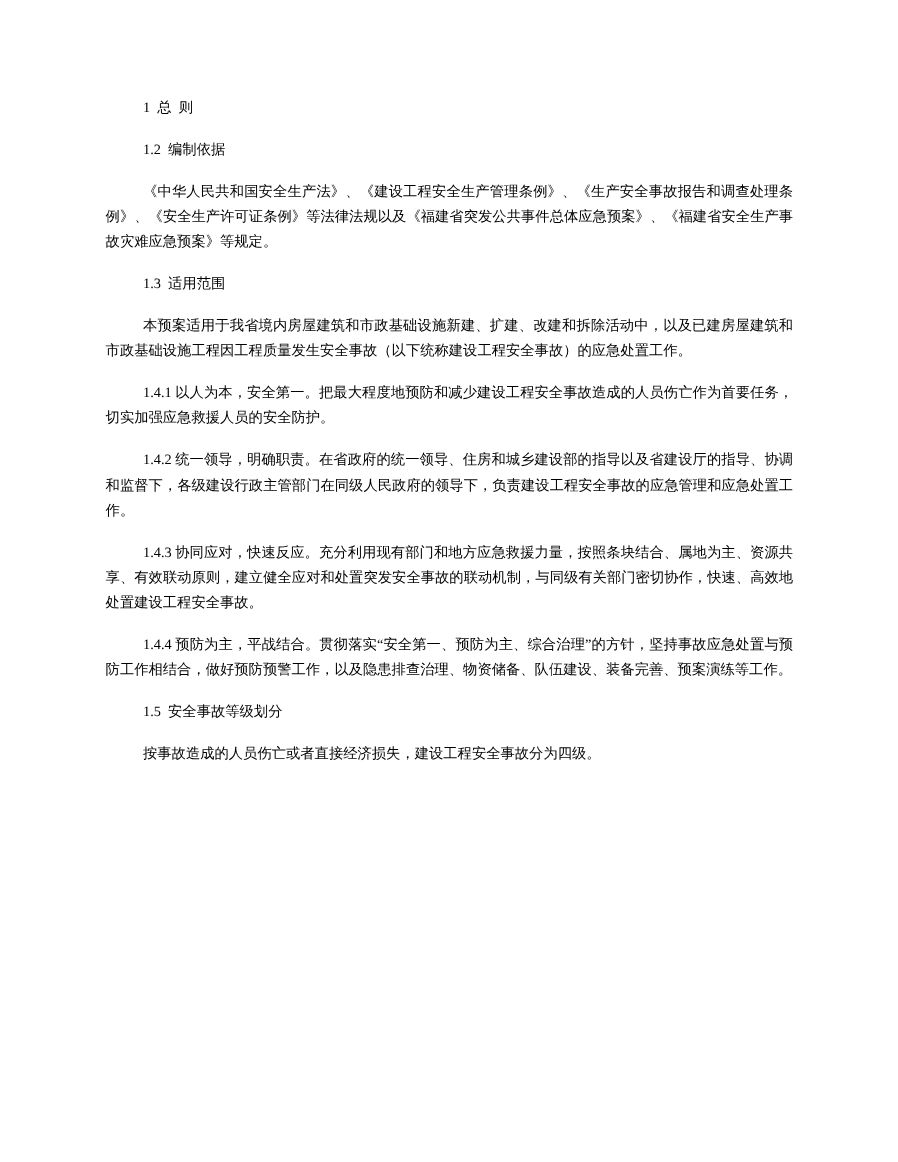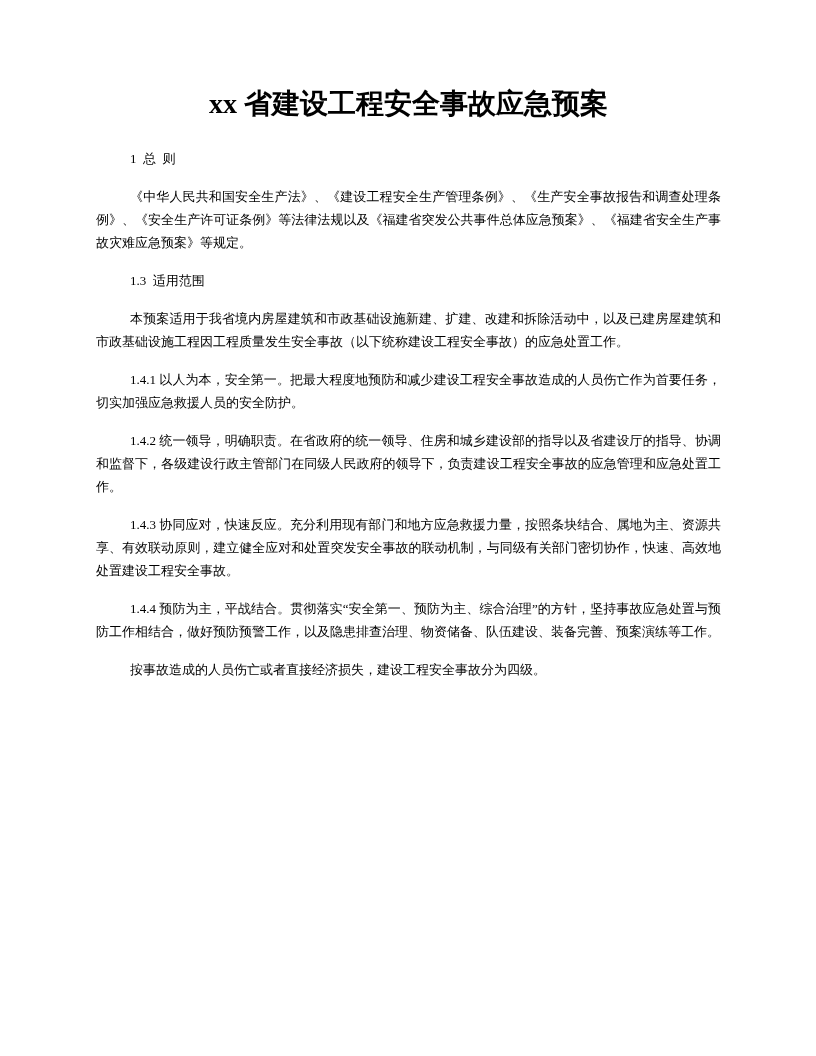--- a/index.html
+++ b/index.html
@@ -36,37 +36,38 @@
     text-align: justify;
   }
   .blk.h {
     white-space: pre-wrap;
   }
 </style>
 </head>
 <body>
 
 <div class="page">
-  <h1 class="doc-title">xx 省建设工程安全事故应急预案</h1>
 
   <p class="blk h">1  总  则</p>
 
 
 
+  <p class="blk h">1.2  编制依据</p>
 
   <p class="blk p">《中华人民共和国安全生产法》、《建设工程安全生产管理条例》、《生产安全事故报告和调查处理条例》、《安全生产许可证条例》等法律法规以及《福建省突发公共事件总体应急预案》、《福建省安全生产事故灾难应急预案》等规定。</p>
 
   <p class="blk h">1.3  适用范围</p>
 
   <p class="blk p">本预案适用于我省境内房屋建筑和市政基础设施新建、扩建、改建和拆除活动中，以及已建房屋建筑和市政基础设施工程因工程质量发生安全事故（以下统称建设工程安全事故）的应急处置工作。</p>
 
 
   <p class="blk p">1.4.1 以人为本，安全第一。把最大程度地预防和减少建设工程安全事故造成的人员伤亡作为首要任务，切实加强应急救援人员的安全防护。</p>
 
   <p class="blk p">1.4.2 统一领导，明确职责。在省政府的统一领导、住房和城乡建设部的指导以及省建设厅的指导、协调和监督下，各级建设行政主管部门在同级人民政府的领导下，负责建设工程安全事故的应急管理和应急处置工作。</p>
 
   <p class="blk p">1.4.3 协同应对，快速反应。充分利用现有部门和地方应急救援力量，按照条块结合、属地为主、资源共享、有效联动原则，建立健全应对和处置突发安全事故的联动机制，与同级有关部门密切协作，快速、高效地处置建设工程安全事故。</p>
 
   <p class="blk p">1.4.4 预防为主，平战结合。贯彻落实“安全第一、预防为主、综合治理”的方针，坚持事故应急处置与预防工作相结合，做好预防预警工作，以及隐患排查治理、物资储备、队伍建设、装备完善、预案演练等工作。</p>
 
+  <p class="blk h">1.5  安全事故等级划分</p>
 
   <p class="blk p">按事故造成的人员伤亡或者直接经济损失，建设工程安全事故分为四级。</p>
 </div>
 
 </body></html>

